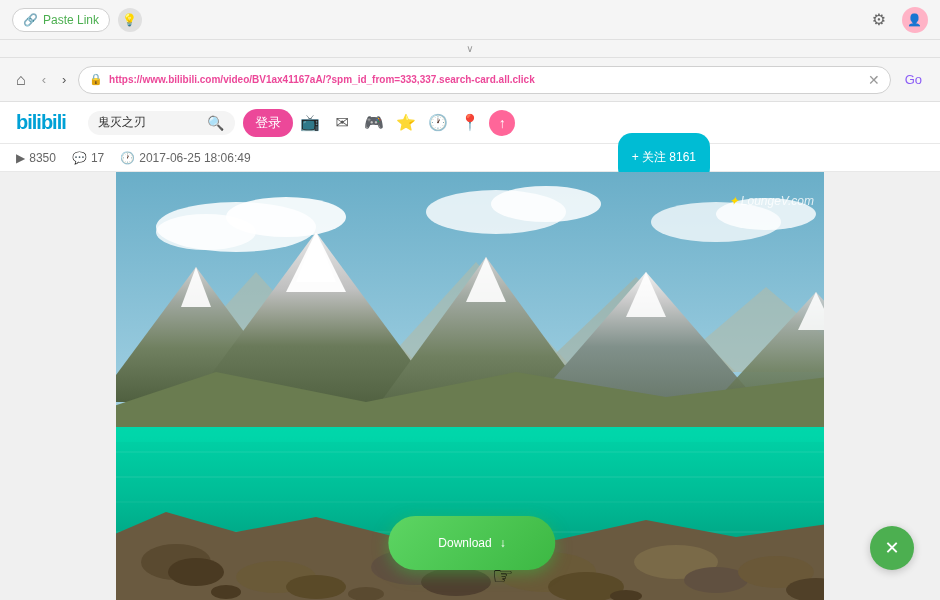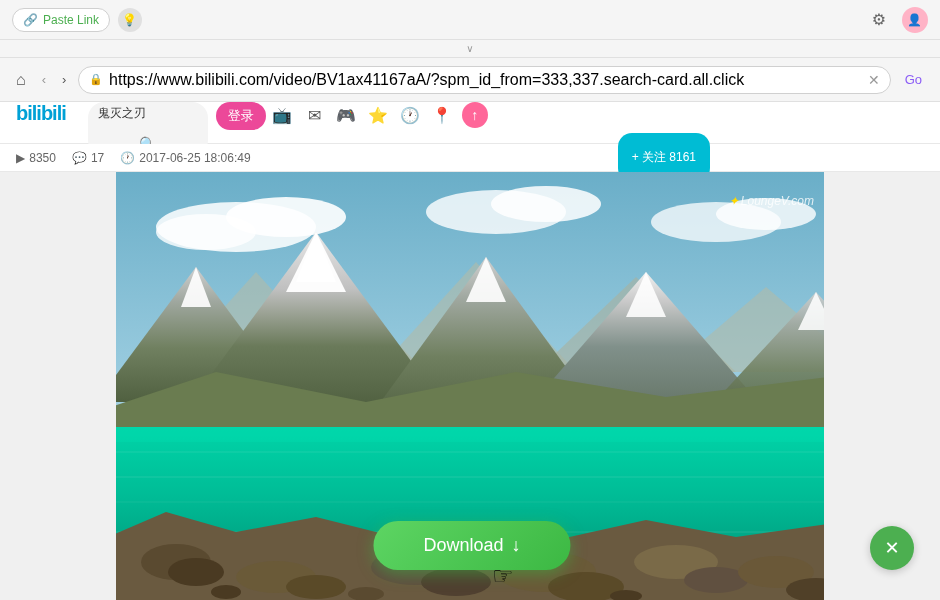--- a/index.html
+++ b/index.html
@@ -118,45 +118,46 @@
       align-items: center;
       padding: 0 10px;
       gap: 6px;
     }
     .address-lock {
       font-size: 11px;
       color: #999;
     }
     .address-text {
       flex: 1;
-      font-size: 16px;
-      color: #000000;
+      font-size: 10px;
+      color: #ec4899;
       overflow: hidden;
       white-space: nowrap;
+      font-weight: bold;
     }
     .address-clear {
       font-size: 14px;
       color: #999;
       cursor: pointer;
     }
     .go-btn {
       background: none;
       border: none;
       font-size: 13px;
       color: #8b5cf6;
       cursor: pointer;
       padding: 4px 6px;
     }
 
     
     .bili-nav {
       height: 42px;
       background: white;
       display: flex;
-      align-items: flex-start;
+      align-items: center;
       padding: 0 16px;
       gap: 0;
       border-bottom: 1px solid #e8e8e8;
     }
     .bili-logo {
       font-size: 20px;
       font-weight: bold;
       color: #00a1d6;
       margin-right: 14px;
       letter-spacing: -1px;
@@ -179,23 +180,22 @@
       font-size: 9px;
       margin-left: 2px;
       color: #999;
     }
     .bili-search {
       display: flex;
       align-items: center;
       background: #f4f4f4;
       border-radius: 16px;
       padding: 4px 10px;
-      gap: 16px;
+      gap: 10px;
       margin: 0 8px;
-      flex-direction: column;
     }
     .bili-search-input {
       background: none;
       border: none;
       outline: none;
       font-size: 12px;
       width: 100px;
       color: #333;
     }
     .bili-search-icon {
@@ -310,22 +310,22 @@
     
     .download-btn {
       position: absolute;
       bottom: 30px;
       left: 50%;
       transform: translateX(-50%);
       background: linear-gradient(135deg, #5dd563, #3cb843);
       color: white;
       border: none;
       border-radius: 28px;
-      padding: 14px 50px;
-      font-size: 18px;
+      padding: 20px 50px;
+      font-size: 12px;
       font-weight: 500;
       cursor: pointer;
       display: flex;
       align-items: center;
       gap: 8px;
       box-shadow: 0 4px 15px rgba(60,184,67,0.5);
       z-index: 10;
     }
 
     

